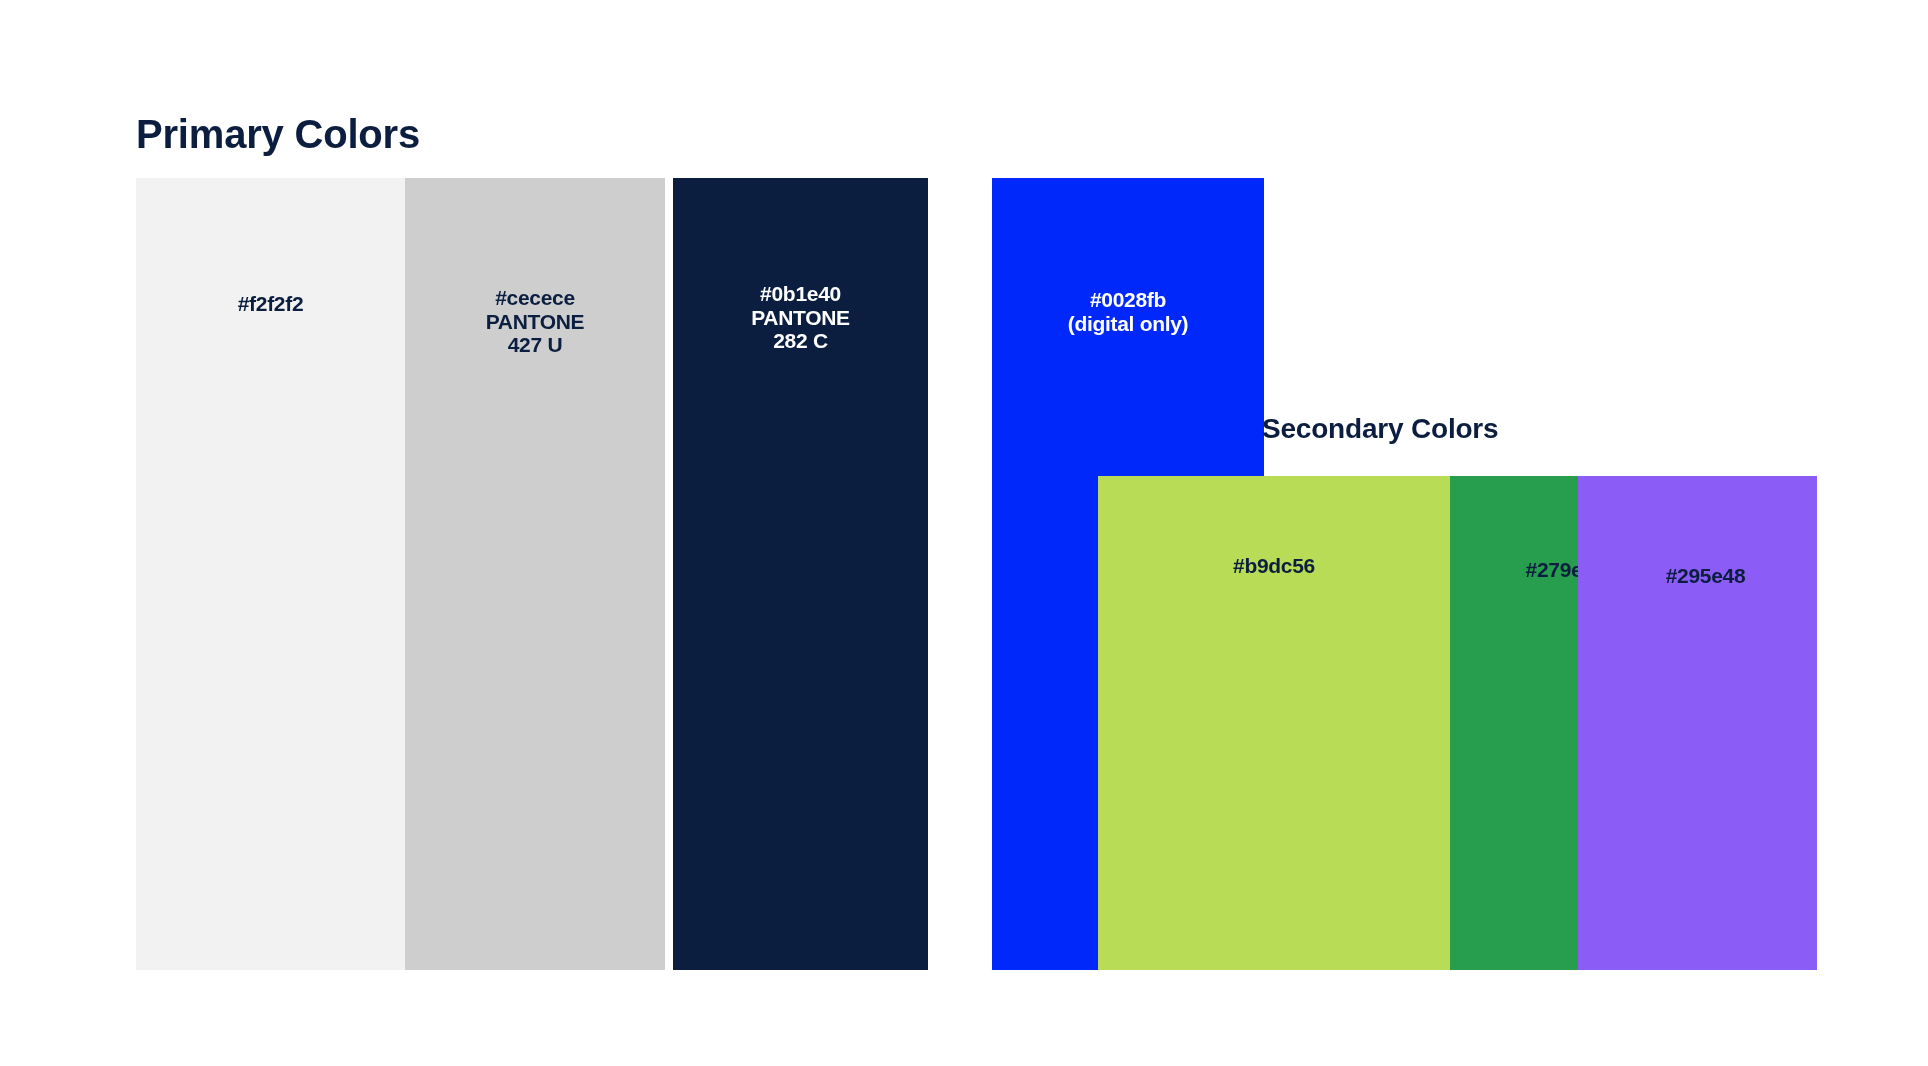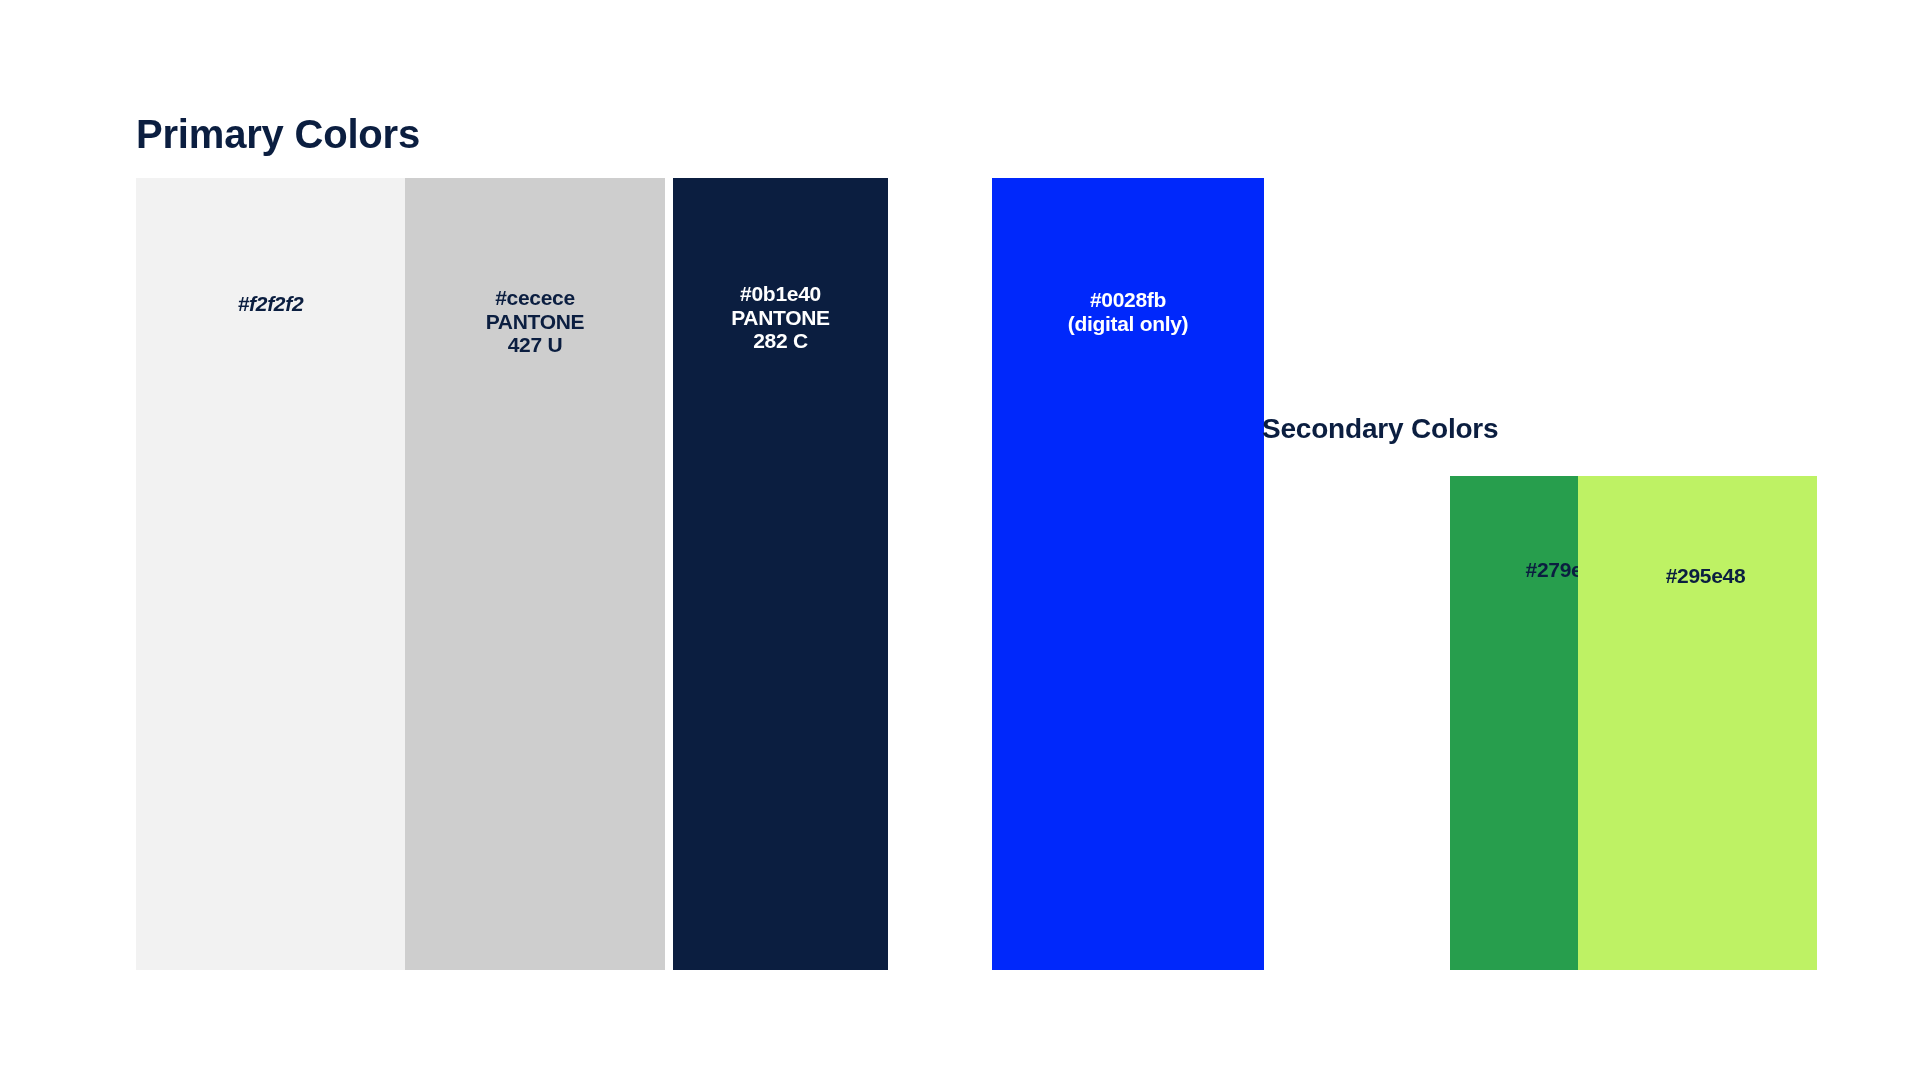--- a/index.html
+++ b/index.html
@@ -75,21 +75,21 @@
     font-weight: bold;
     font-size: 21px;
     line-height: 1.12;
     white-space: pre-line;
     letter-spacing: -0.3px;
   }
 
   
   .sw-f2f2f2 { left: 0px;   width: 269px; background: #f2f2f2; }
   .sw-cecece { left: 269px; width: 260px; background: #cecece; }
-  .sw-0b1e40 { left: 537px; width: 215px; background: #0b1e40; }
+  .sw-0b1e40 { left: 537px; width: 255px; background: #0b1e40; }
   .sw-0028fb { left: 808px; width: 272px; background: #0028fb; margin-left: 48px; }
 
   
   .sw-b9dc56 { left: 0px;   width: 352px; background: #b9dc56; }
   .sw-279e4d { left: 352px; width: 128px; background: #279e4d; }
   .sw-295e48 { left: 480px; width: 239px; background: #295e48; }
 
   
   .sw-279e4d { width: 232px; }
   .sw-295e48 { left: 480px; width: 239px; }
@@ -109,21 +109,21 @@
 </style>
 </head>
 <body>
 
 <div class="canvas">
 
   <h2 class="section-heading heading-primary">Primary Colors</h2>
 
   <div class="swatch-group" id="primary-group">
 
-    <div class="swatch sw-f2f2f2" style="background: rgb(242, 242, 242); font-style: italic;">
+    <div class="swatch sw-f2f2f2" style="background: rgb(242, 242, 242);">
       <div class="swatch-label label-dark">#f2f2f2</div>
     </div>
 
     <div class="swatch sw-cecece" style="background: rgb(206, 206, 206);">
       <div class="swatch-label label-dark">#cecece
 PANTONE
 427 U</div>
     </div>
 
     <div class="swatch sw-0b1e40" style="background: rgb(11, 30, 64);">
@@ -136,24 +136,27 @@
       <div class="swatch-label label-light">#0028fb
 (digital only)</div>
     </div>
 
   </div>
 
   <h2 class="section-heading heading-secondary">Secondary Colors</h2>
 
   <div class="swatch-group" id="secondary-group">
 
+    <div class="swatch sw-b9dc56" style="background: rgb(185, 220, 86);">
+      <div class="swatch-label label-dark">#b9dc56</div>
+    </div>
 
     <div class="swatch sw-279e4d" style="background: rgb(39, 158, 77);">
       <div class="swatch-label label-dark">#279e4d</div>
     </div>
 
-    <div class="swatch sw-295e48" style="background: #bef264;">
+    <div class="swatch sw-295e48" style="background: #8b5cf6;">
       <div class="swatch-label label-dark">#295e48</div>
     </div>
 
   </div>
 
 </div>
 
 </body></html>

